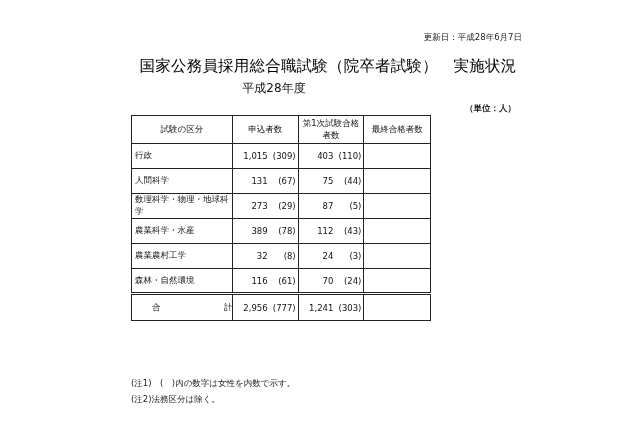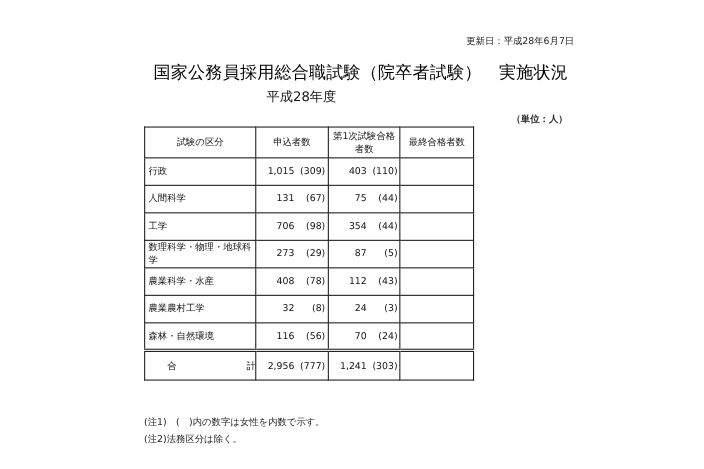--- a/index.html
+++ b/index.html
@@ -80,47 +80,35 @@
           <span class="n">131</span>
           <span class="f">(67)</span>
         </td>
         <td class="c-pass numcell">
           <span class="n">75</span>
           <span class="f">(44)</span>
         </td>
         <td class="c-final"></td>
       </tr>
       <tr>
-        <td class="c-cat">工学</td>
-        <td class="c-app numcell">
-          <span class="n">706</span>
-          <span class="f">(98)</span>
-        </td>
-        <td class="c-pass numcell">
-          <span class="n">354</span>
-          <span class="f">(44)</span>
-        </td>
-        <td class="c-final"></td>
-      </tr>
-      <tr>
         <td class="c-cat">数理科学・物理・地球科学</td>
         <td class="c-app numcell">
           <span class="n">273</span>
           <span class="f">(29)</span>
         </td>
         <td class="c-pass numcell">
           <span class="n">87</span>
           <span class="f">(5)</span>
         </td>
         <td class="c-final"></td>
       </tr>
       <tr>
         <td class="c-cat">農業科学・水産</td>
         <td class="c-app numcell">
-          <span class="n">408</span>
+          <span class="n">389</span>
           <span class="f">(78)</span>
         </td>
         <td class="c-pass numcell">
           <span class="n">112</span>
           <span class="f">(43)</span>
         </td>
         <td class="c-final"></td>
       </tr>
       <tr>
         <td class="c-cat">農業農村工学</td>
@@ -131,21 +119,21 @@
         <td class="c-pass numcell">
           <span class="n">24</span>
           <span class="f">(3)</span>
         </td>
         <td class="c-final"></td>
       </tr>
       <tr>
         <td class="c-cat">森林・自然環境</td>
         <td class="c-app numcell">
           <span class="n">116</span>
-          <span class="f">(56)</span>
+          <span class="f">(61)</span>
         </td>
         <td class="c-pass numcell">
           <span class="n">70</span>
           <span class="f">(24)</span>
         </td>
         <td class="c-final"></td>
       </tr>
     </tbody>
   <tbody>
     <tr class="total">

